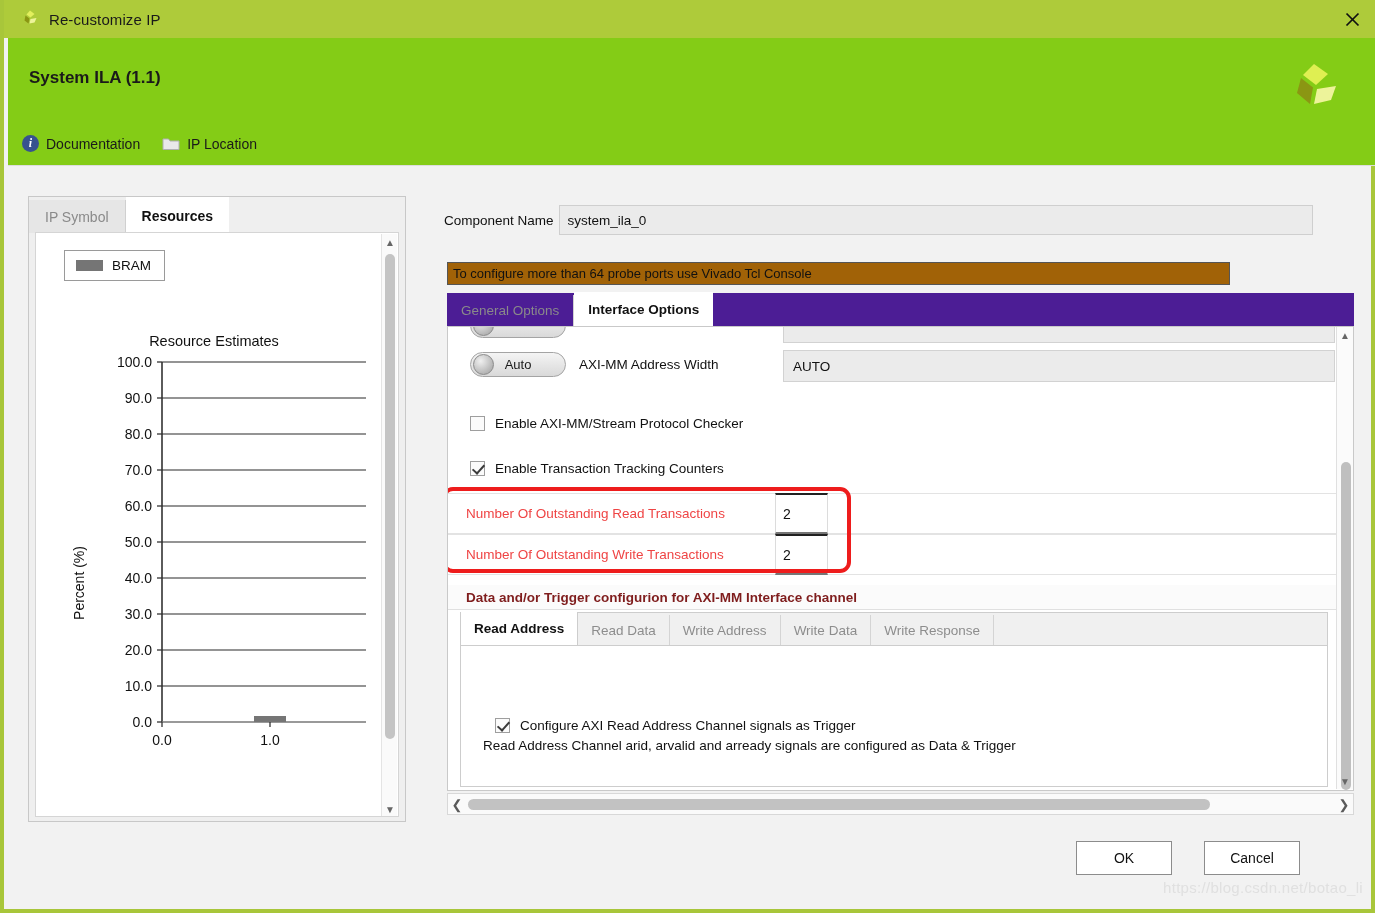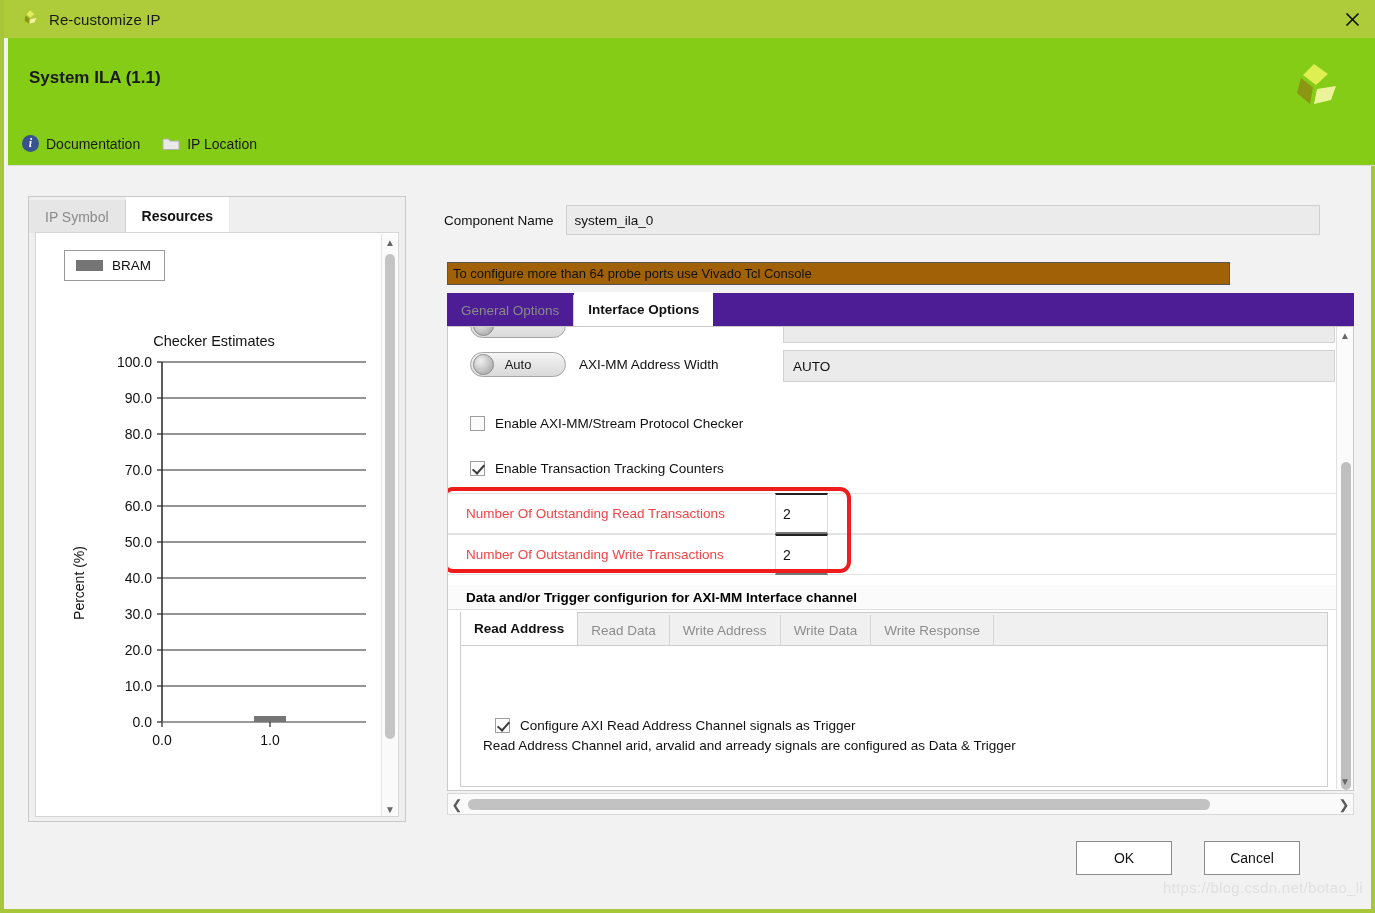--- a/index.html
+++ b/index.html
@@ -179,21 +179,21 @@
 
   
   #right-panel {
     position: absolute; left: 440px; top: 196px;
     width: 910px; height: 626px;
   }
   #comp-row {
     position: absolute; left: 0; top: 9px;
     display: flex; align-items: center;
   }
-  #comp-label { font-size: 13.5px; color: #111; margin-right: 12px; }
+  #comp-label { font-size: 13.5px; color: #111; margin-right: 5px; }
   #comp-input {
     width: 754px; height: 30px;
     background: #ebebeb;
     border: 1px solid #cfcfcf;
     font-family: "Liberation Sans", sans-serif;
     font-size: 13.5px;
     color: #111;
     padding: 0 8px;
     box-sizing: border-box;
     outline: none;
@@ -345,21 +345,21 @@
     box-sizing: border-box;
     pointer-events: none;
     z-index: 20;
   }
 
   
   #dt-header {
     position: absolute; left: 0; top: 258px;
     width: 888px; height: 25px;
     background: #fbfbfb;
-    font-size: 13.5px; font-weight: bold; color: #000000;
+    font-size: 13.5px; font-weight: bold; color: #7f1d1d;
     display: flex; align-items: center;
     padding-left: 18px;
     border-bottom: 1px solid #e0e0e0;
     box-sizing: border-box;
   }
   #dt-card {
     position: absolute; left: 12px; top: 285px;
     width: 868px; height: 175px;
     border: 1px solid #cdcdcd;
     background: #ffffff;
@@ -510,21 +510,21 @@
       </div>
     </div>
 
     <div id="left-content">
 
       <div id="legend-box">
         <span id="legend-swatch"></span>
         <span id="legend-label">BRAM</span>
       </div>
 
-      <div id="chart-title">Checker Estimates</div>
+      <div id="chart-title">Resource Estimates</div>
 
       <svg id="chart-svg" width="346" height="583">
 
         <text x="-350" y="48" transform="rotate(-90)" font-family="Liberation Sans, sans-serif" font-size="14" fill="#111" text-anchor="middle">Percent (%)</text>
 
         <line x1="126" y1="129" x2="126" y2="489" stroke="#333" stroke-width="1.6"></line>
 
         <g id="grid-group">
             <line x1="121" x2="126" y1="489" y2="489" stroke="#333" stroke-width="1.3"></line>
             <text x="116" y="494" text-anchor="end" font-family="Liberation Sans, sans-serif" font-size="14" fill="#111">0.0</text>

